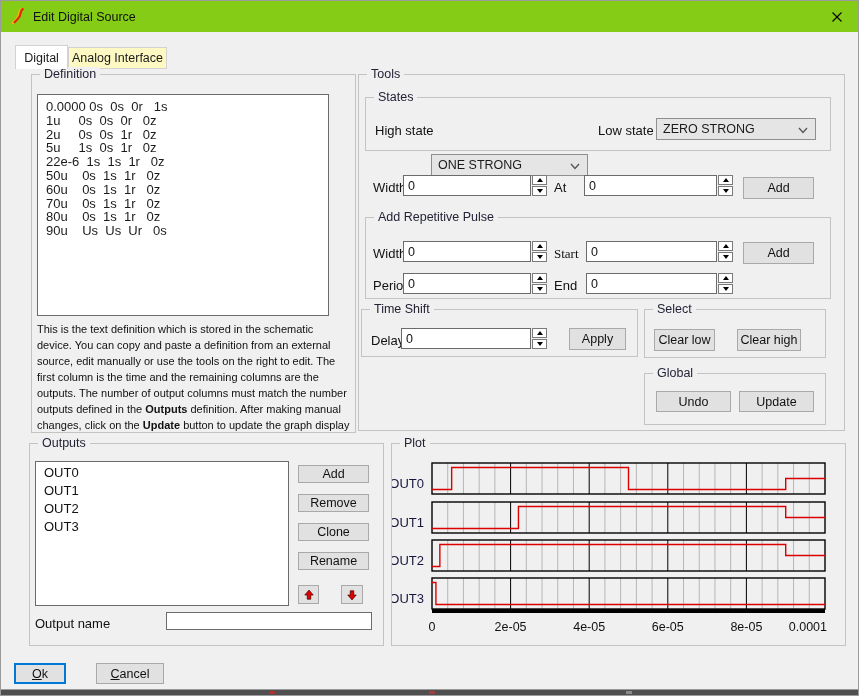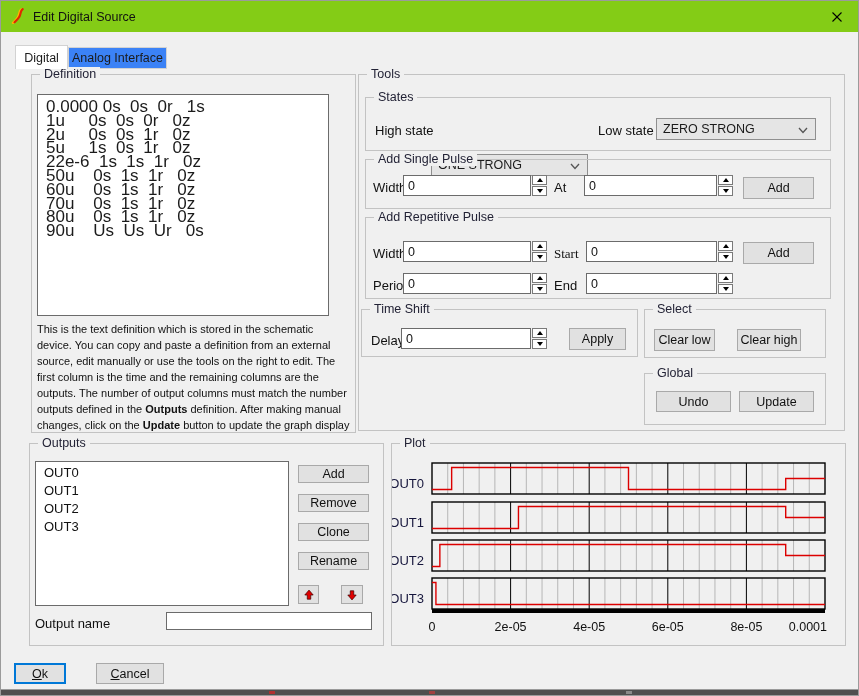--- a/index.html
+++ b/index.html
@@ -7,27 +7,27 @@
   .stage{position:relative;width:859px;height:696px;font-family:"Liberation Sans",sans-serif;
          color:#1b1b1b;background:#f0f0f0;border:1px solid #9b9b9b;overflow:hidden;}
   
   .titlebar{position:absolute;left:0;top:0;width:857px;height:31px;background:#84cc16;}
   .title-icon{position:absolute;left:10px;top:7px;width:16px;height:16px;}
   .title-text{position:absolute;left:32px;top:9px;font-size:12.5px;color:#111;}
   .close-btn{position:absolute;right:8px;top:5px;width:26px;height:21px;display:flex;align-items:center;justify-content:center;}
   
   .tab{position:absolute;font-size:12.5px;display:flex;align-items:center;justify-content:center;}
   .tab.active{left:14px;top:44px;width:53px;height:24px;background:#ffffff;border:1px solid #d2d2d2;border-bottom:none;z-index:2;}
-  .tab.inactive{left:67px;top:46px;width:99px;height:22px;background:#3b82f6;border:1px solid #d2d2d2;}
+  .tab.inactive{left:67px;top:46px;width:99px;height:22px;background:#fef9c3;border:1px solid #d2d2d2;}
   
   .group{position:absolute;border:1px solid #c3c3c3;}
   .group-label{position:absolute;top:-8px;left:8px;background:#f0f0f0;padding:0 4px;font-size:12.5px;color:#232336;}
   
   .whitebox{position:absolute;background:#ffffff;border:1px solid #6b6b6b;}
-  .def-text{padding:5px 8px;font-size:17px;line-height:13.8px;white-space:pre;overflow:hidden;}
+  .def-text{padding:5px 8px;font-size:13px;line-height:13.8px;white-space:pre;overflow:hidden;}
   .help{position:absolute;font-size:11px;line-height:16px;color:#111;}
   .help b{font-weight:bold;}
   .lbl{position:absolute;font-size:13px;color:#111;white-space:nowrap;}
   
   .btn{position:absolute;background:#e1e1e1;border:1px solid #a9a9a9;font-size:12.5px;
        display:flex;align-items:center;justify-content:center;color:#111;}
   .btn u{text-decoration:underline;}
   .combo{position:absolute;height:22px;background:#e5e5e5;border:1px solid #8f8f8f;
          font-size:12.5px;display:flex;align-items:center;padding-left:6px;}
   .combo svg{position:absolute;right:7px;top:8px;}
@@ -107,23 +107,20 @@
       </svg>
   </div>
   <div class="lbl" style="left:597px;top:122px;">Low state</div>
   <div class="combo" style="left:655px;top:117px;width:160px;">
     <span>ZERO STRONG</span>
     <svg width="10" height="7" viewBox="0 0 10 7">
         <polyline points="1,1 5,5.5 9,1" fill="none" stroke="#555" stroke-width="1.3"></polyline>
       </svg>
   </div>
 
-  <div class="group" style="left:364px;top:158px;width:466px;height:50px;">
-    <div class="group-label">Add Single Pulse</div>
-  </div>
   <div class="lbl" style="left:372px;top:179px;">Width</div>
   <input class="tinput" style="left: 402px; top: 174px; width: 128px;" value="0">
   <div class="spin" style="left:531px;top:174px;">
     <div class="sb up">
         <span class="tri-up"></span>
       </div>
     <div class="sb dn">
         <span class="tri-dn"></span>
       </div>
   </div>

